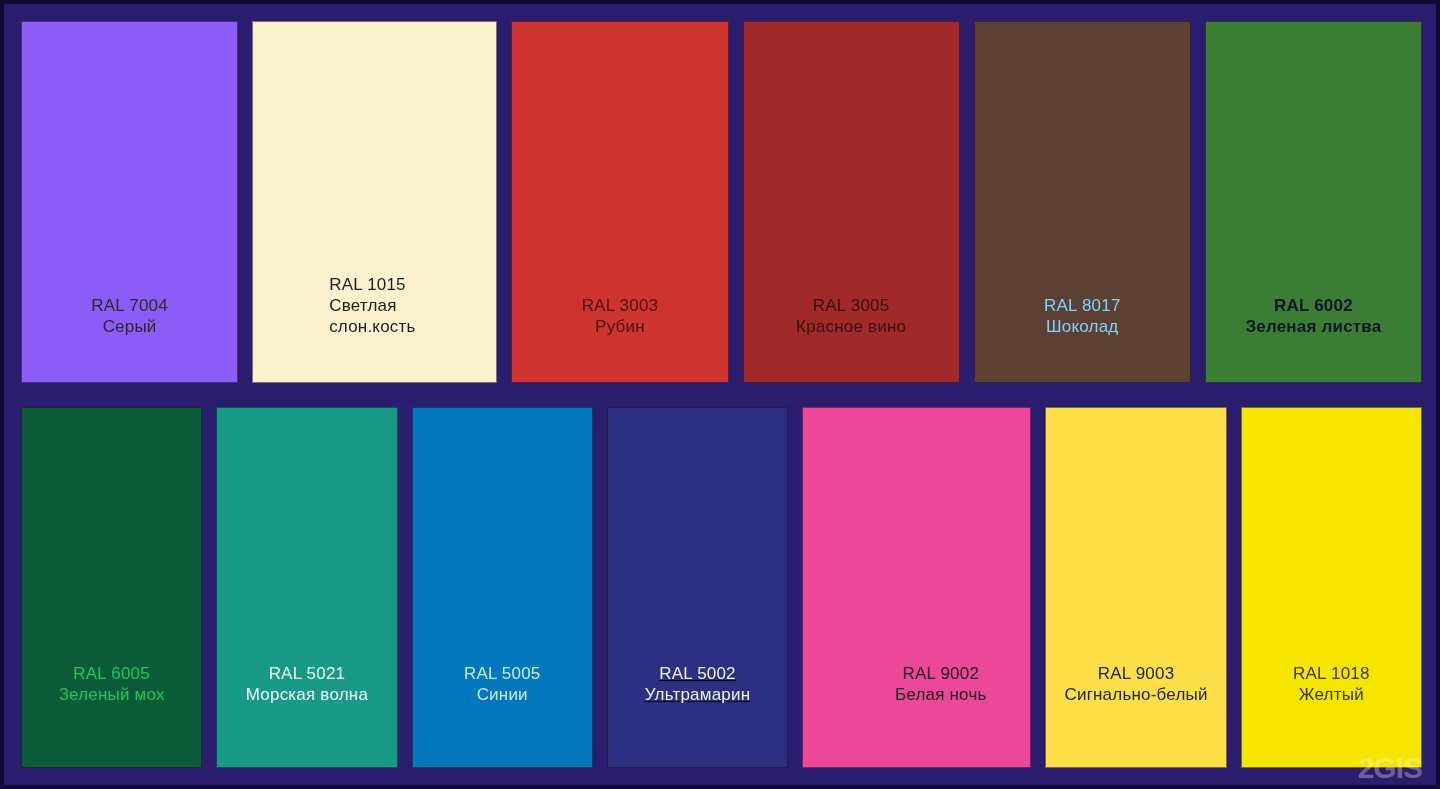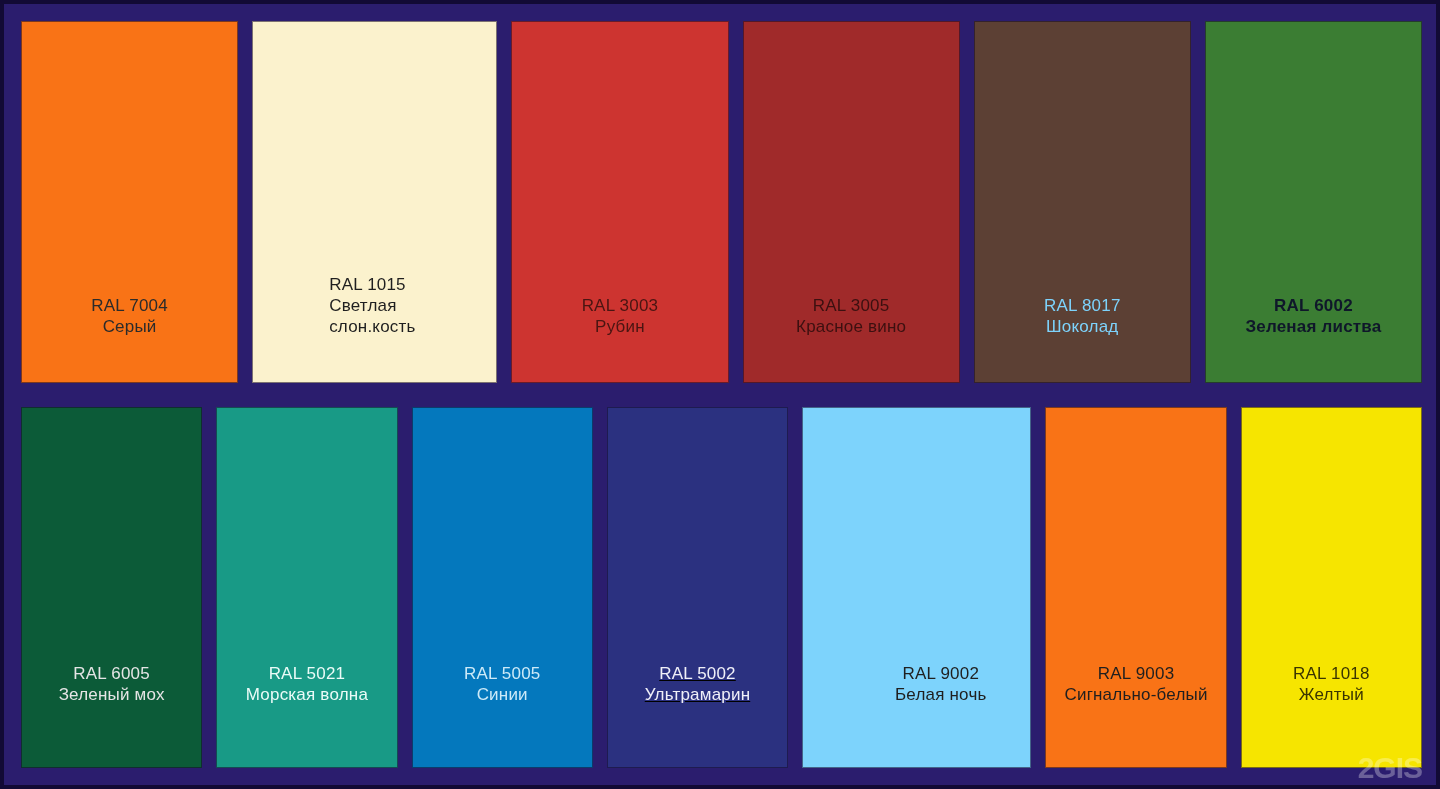--- a/index.html
+++ b/index.html
@@ -92,21 +92,21 @@
     user-select: none;
     pointer-events: none;
   }
 </style>
 </head>
 <body>
 
 <div id="palette-board">
 
   <div class="swatch-row row-top">
-      <div class="swatch" style="background: #f97316;">
+      <div class="swatch" style="background: #8b5cf6;">
         <div class="swatch-label" style="color: rgb(43, 43, 43);"><span class="swatch-code">RAL 7004</span><span class="swatch-name">Серый</span></div>
       </div>
       <div class="swatch align-left" style="background: rgb(251, 242, 205); padding-left: 28px;">
         <div class="swatch-label" style="color: rgb(31, 31, 31);"><span class="swatch-code">RAL 1015</span><span class="swatch-name">Светлая
 слон.кость</span></div>
       </div>
       <div class="swatch" style="background: rgb(205, 52, 48);">
         <div class="swatch-label" style="color: rgb(74, 21, 18);"><span class="swatch-code">RAL 3003</span><span class="swatch-name">Рубин</span></div>
       </div>
       <div class="swatch" style="background: rgb(160, 42, 42);">
@@ -114,35 +114,35 @@
       </div>
       <div class="swatch" style="background: rgb(92, 64, 52);">
         <div class="swatch-label" style="color: #7dd3fc;"><span class="swatch-code">RAL 8017</span><span class="swatch-name">Шоколад</span></div>
       </div>
       <div class="swatch" style="background: rgb(59, 125, 51);">
         <div class="swatch-label" style="color: #0f172a; font-weight: bold;"><span class="swatch-code">RAL 6002</span><span class="swatch-name">Зеленая листва</span></div>
       </div>
     </div>
   <div class="swatch-row row-bottom">
       <div class="swatch" style="background: rgb(12, 91, 56);">
-        <div class="swatch-label" style="color: #e5e5e5;"><span class="swatch-code">RAL 6005</span><span class="swatch-name">Зеленый мох</span></div>
+        <div class="swatch-label" style="color: #22c55e;"><span class="swatch-code">RAL 6005</span><span class="swatch-name">Зеленый мох</span></div>
       </div>
       <div class="swatch" style="background: rgb(24, 154, 134);">
         <div class="swatch-label" style="color: rgb(234, 251, 247);"><span class="swatch-code">RAL 5021</span><span class="swatch-name">Морская волна</span></div>
       </div>
       <div class="swatch" style="background: rgb(4, 120, 189);">
         <div class="swatch-label" style="color: rgb(205, 234, 248);"><span class="swatch-code">RAL 5005</span><span class="swatch-name">Синии</span></div>
       </div>
       <div class="swatch" style="background: rgb(43, 49, 128); text-decoration: underline;">
         <div class="swatch-label" style="color: rgb(240, 240, 248);"><span class="swatch-code">RAL 5002</span><span class="swatch-name">Ультрамарин</span></div>
       </div>
-      <div class="swatch" style="background: #7dd3fc; padding-left: 48px;">
+      <div class="swatch" style="background: #ec4899; padding-left: 48px;">
         <div class="swatch-label" style="color: rgb(31, 31, 31);"><span class="swatch-code">RAL 9002</span><span class="swatch-name">Белая ночь</span></div>
       </div>
-      <div class="swatch" style="background: #f97316;">
+      <div class="swatch" style="background: #fde047;">
         <div class="swatch-label" style="color: rgb(31, 31, 31);"><span class="swatch-code">RAL 9003</span><span class="swatch-name">Сигнально-белый</span></div>
       </div>
       <div class="swatch" style="background: rgb(246, 229, 0);">
         <div class="swatch-label" style="color: rgb(58, 53, 0); padding-left: 8px;"><span class="swatch-code">RAL 1018</span><span class="swatch-name">Желтый</span></div>
       </div>
     </div>
 
   <div id="watermark">2GIS</div>
 </div>
 

